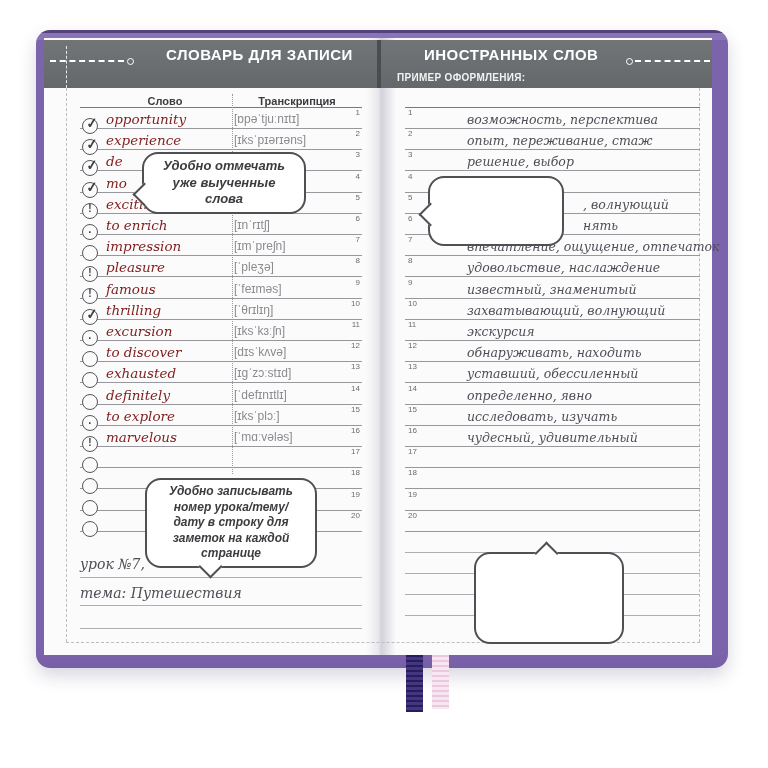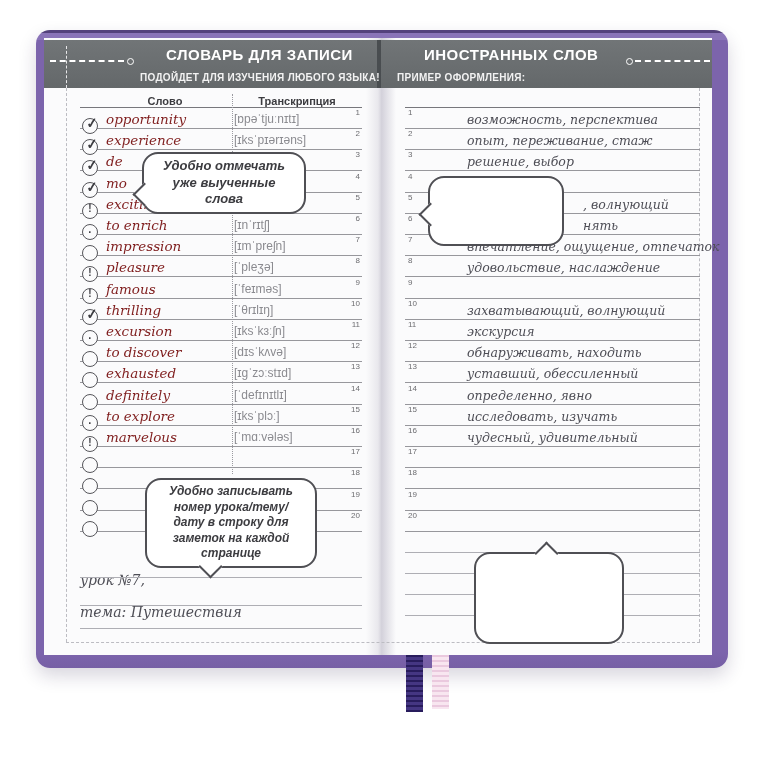--- a/index.html
+++ b/index.html
@@ -77,21 +77,20 @@
   <div class="band band-right"></div>
   <div class="band-divider"></div>
 
   <div class="dash-h" style="left:50px;top:60px;width:74px;"></div>
   <div class="dash-dot" style="left:127px;top:58px;"></div>
   <div class="dash-dot" style="left:626px;top:58px;"></div>
   <div class="dash-h" style="left:635px;top:60px;width:75px;"></div>
 
   <div class="title title-left">СЛОВАРЬ ДЛЯ ЗАПИСИ</div>
   <div class="title title-right">ИНОСТРАННЫХ СЛОВ</div>
-  <div class="subtitle subtitle-left">ПОДОЙДЕТ ДЛЯ ИЗУЧЕНИЯ ЛЮБОГО ЯЗЫКА!</div>
   <div class="subtitle subtitle-right">ПРИМЕР ОФОРМЛЕНИЯ:</div>
 
   <div class="pg-dash-v-white" style="left:66px;"></div>
   <div class="pg-dash-v" style="left:66px;"></div>
   <div class="pg-dash-v" style="left:699px;"></div>
   <div class="pg-dash-bottom"></div>
 
   <div class="colhead" style="left:100px;top:95px;width:130px;text-align:center;">Слово</div>
   <div class="colhead" style="left:232px;top:95px;width:130px;text-align:center;">Транскрипция</div>
   <div class="headline" style="left:80px;width:282px;"></div>
@@ -273,20 +272,21 @@
       <div class="row rrow" style="top: 234.2px;">
         <span class="rnum">7</span>
         <span class="rtext">впечатление, ощущение, отпечаток</span>
       </div>
       <div class="row rrow" style="top: 255.4px;">
         <span class="rnum">8</span>
         <span class="rtext">удовольствие, наслаждение</span>
       </div>
       <div class="row rrow" style="top: 276.6px;">
         <span class="rnum">9</span>
+        <span class="rtext">известный, знаменитый</span>
       </div>
       <div class="row rrow" style="top: 297.8px;">
         <span class="rnum">10</span>
         <span class="rtext">захватывающий, волнующий</span>
       </div>
       <div class="row rrow" style="top: 319px;">
         <span class="rnum">11</span>
         <span class="rtext">экскурсия</span>
       </div>
       <div class="row rrow" style="top: 340.2px;">
@@ -320,23 +320,23 @@
       <div class="row rrow" style="top: 488.6px;">
         <span class="rnum">19</span>
         <span class="rtext"></span>
       </div>
       <div class="row rrow" style="top: 509.8px;">
         <span class="rnum">20</span>
         <span class="rtext"></span>
       </div>
     </div>
 
-  <div class="notetext" style="left:80px;top:556px;margin-top:16px;">урок №7,</div>
+  <div class="notetext" style="left:80px;top:556px;">урок №7,</div>
   <div class="noteline" style="left:80px;top:577px;width:282px;"></div>
-  <div class="notetext" style="left:80px;top:584px;margin-top:20px;">тема: Путешествия</div>
+  <div class="notetext" style="left:80px;top:565px;margin-top:20px;">тема: Путешествия</div>
   <div class="noteline" style="left:80px;top:605px;width:282px;"></div>
   <div class="noteline" style="left:80px;top:628px;width:282px;"></div>
 
   <div class="noteline" style="left:405px;top:552px;width:295px;"></div>
   <div class="noteline" style="left:405px;top:573px;width:295px;"></div>
   <div class="noteline" style="left:405px;top:594px;width:295px;"></div>
   <div class="noteline" style="left:405px;top:615px;width:295px;"></div>
 
   <div class="bubble" style="left:142px;top:152px;width:164px;height:62px;font-size:13px;">
     <div class="tail tail-left" style="left:-8px;top:32px;"></div>

